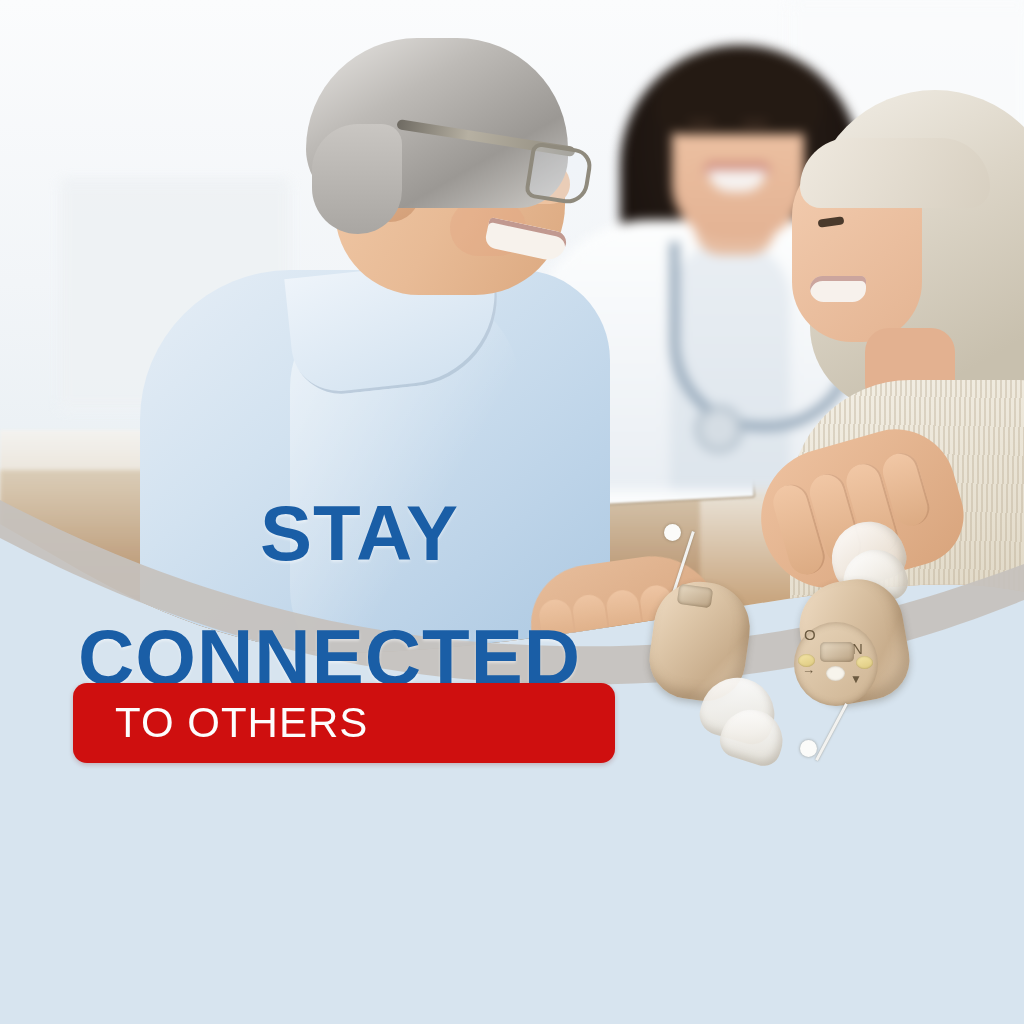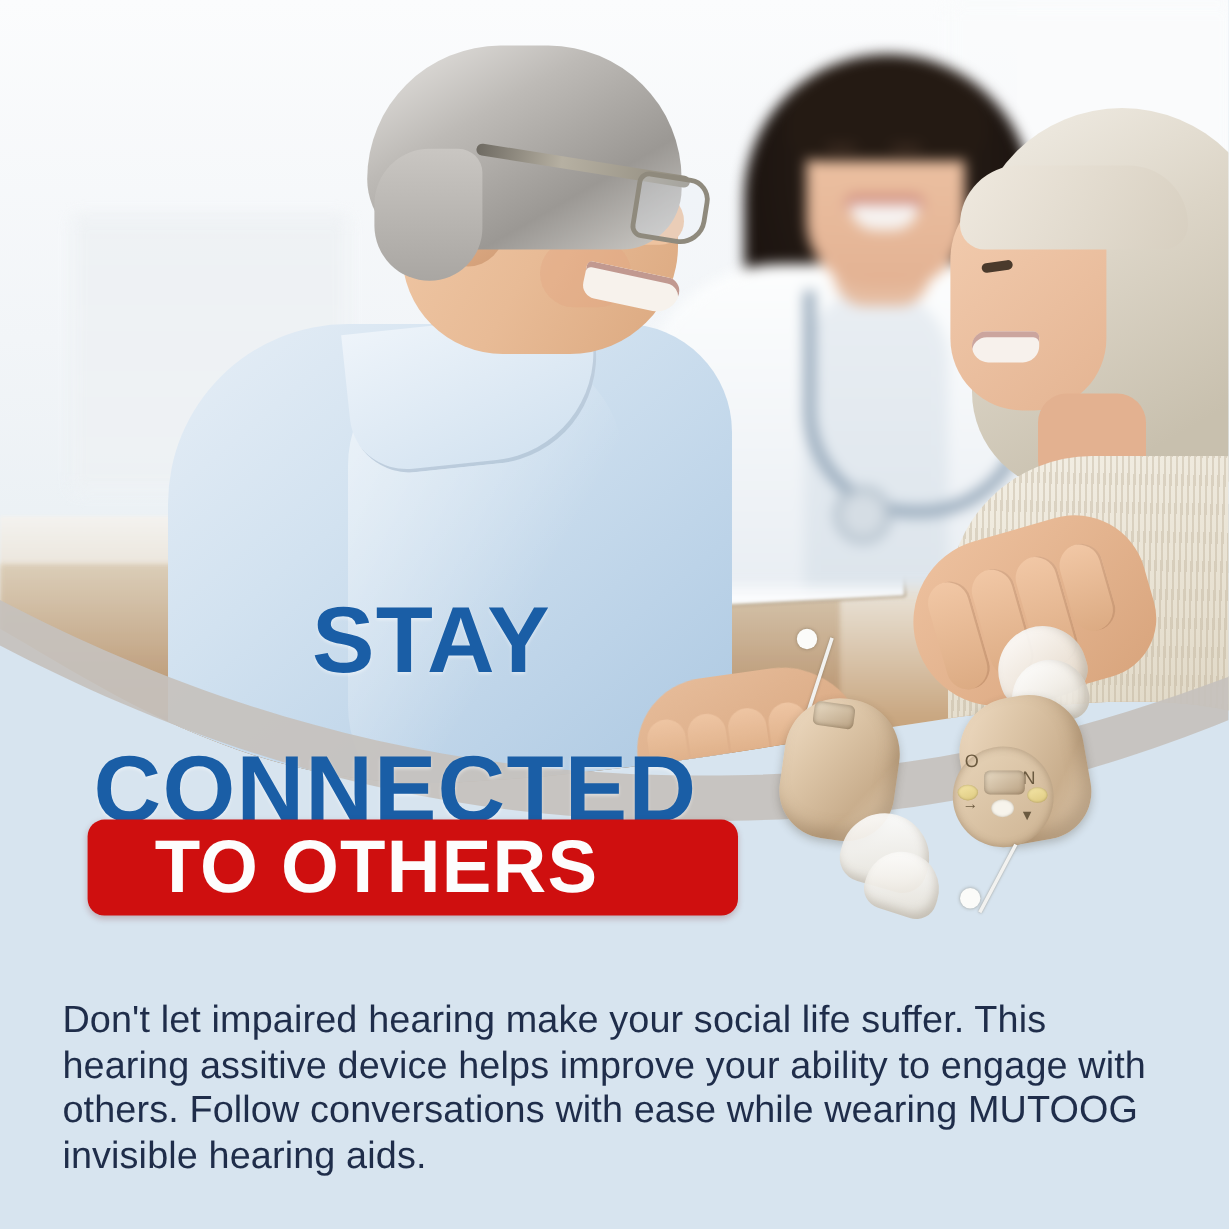--- a/index.html
+++ b/index.html
@@ -248,22 +248,22 @@
   .hl-stay{position:absolute;left:214px;top:0;font-size:78px;margin-left:46px;}
   .hl-connected{position:absolute;left:78px;top:88px;font-size:78px;margin-top:36px;}
 
   .badge{
     position:absolute;left:73px;top:683px;width:542px;height:80px;
     background:#cf0f0f;border-radius:14px;
     box-shadow:0 2px 5px rgba(110,0,0,.22);
     display:flex;align-items:center;
   }
   .badge-text{
-    color:#fdfdfd;font-size:62px;font-weight:bold;letter-spacing:1px;
-    padding-left:56px;line-height:1;
+    color:#fdfdfd;font-size:42px;font-weight:normal;letter-spacing:1px;
+    padding-left:42px;line-height:1;
   }
 
   
   .copy{
     position:absolute;left:52px;top:831px;width:930px;
     color:#1f2d4a;font-size:31.5px;line-height:37.5px;
     letter-spacing:.1px;
   }
   .copy p{margin:0;}
 </style>
@@ -381,17 +381,14 @@
 
   <div class="headline">
     <div class="hl-line hl-stay">STAY</div>
     <div class="hl-line hl-connected">CONNECTED</div>
   </div>
 
   <div class="badge">
     <span class="badge-text">TO OTHERS</span>
   </div>
 
-  <div class="copy">
-    <p>Don't let impaired hearing make your social life suffer. This hearing assitive device helps improve your ability to engage with others. Follow conversations with ease while wearing MUTOOG invisible hearing aids.</p>
-  </div>
 
 </div>
 
 </body></html>

